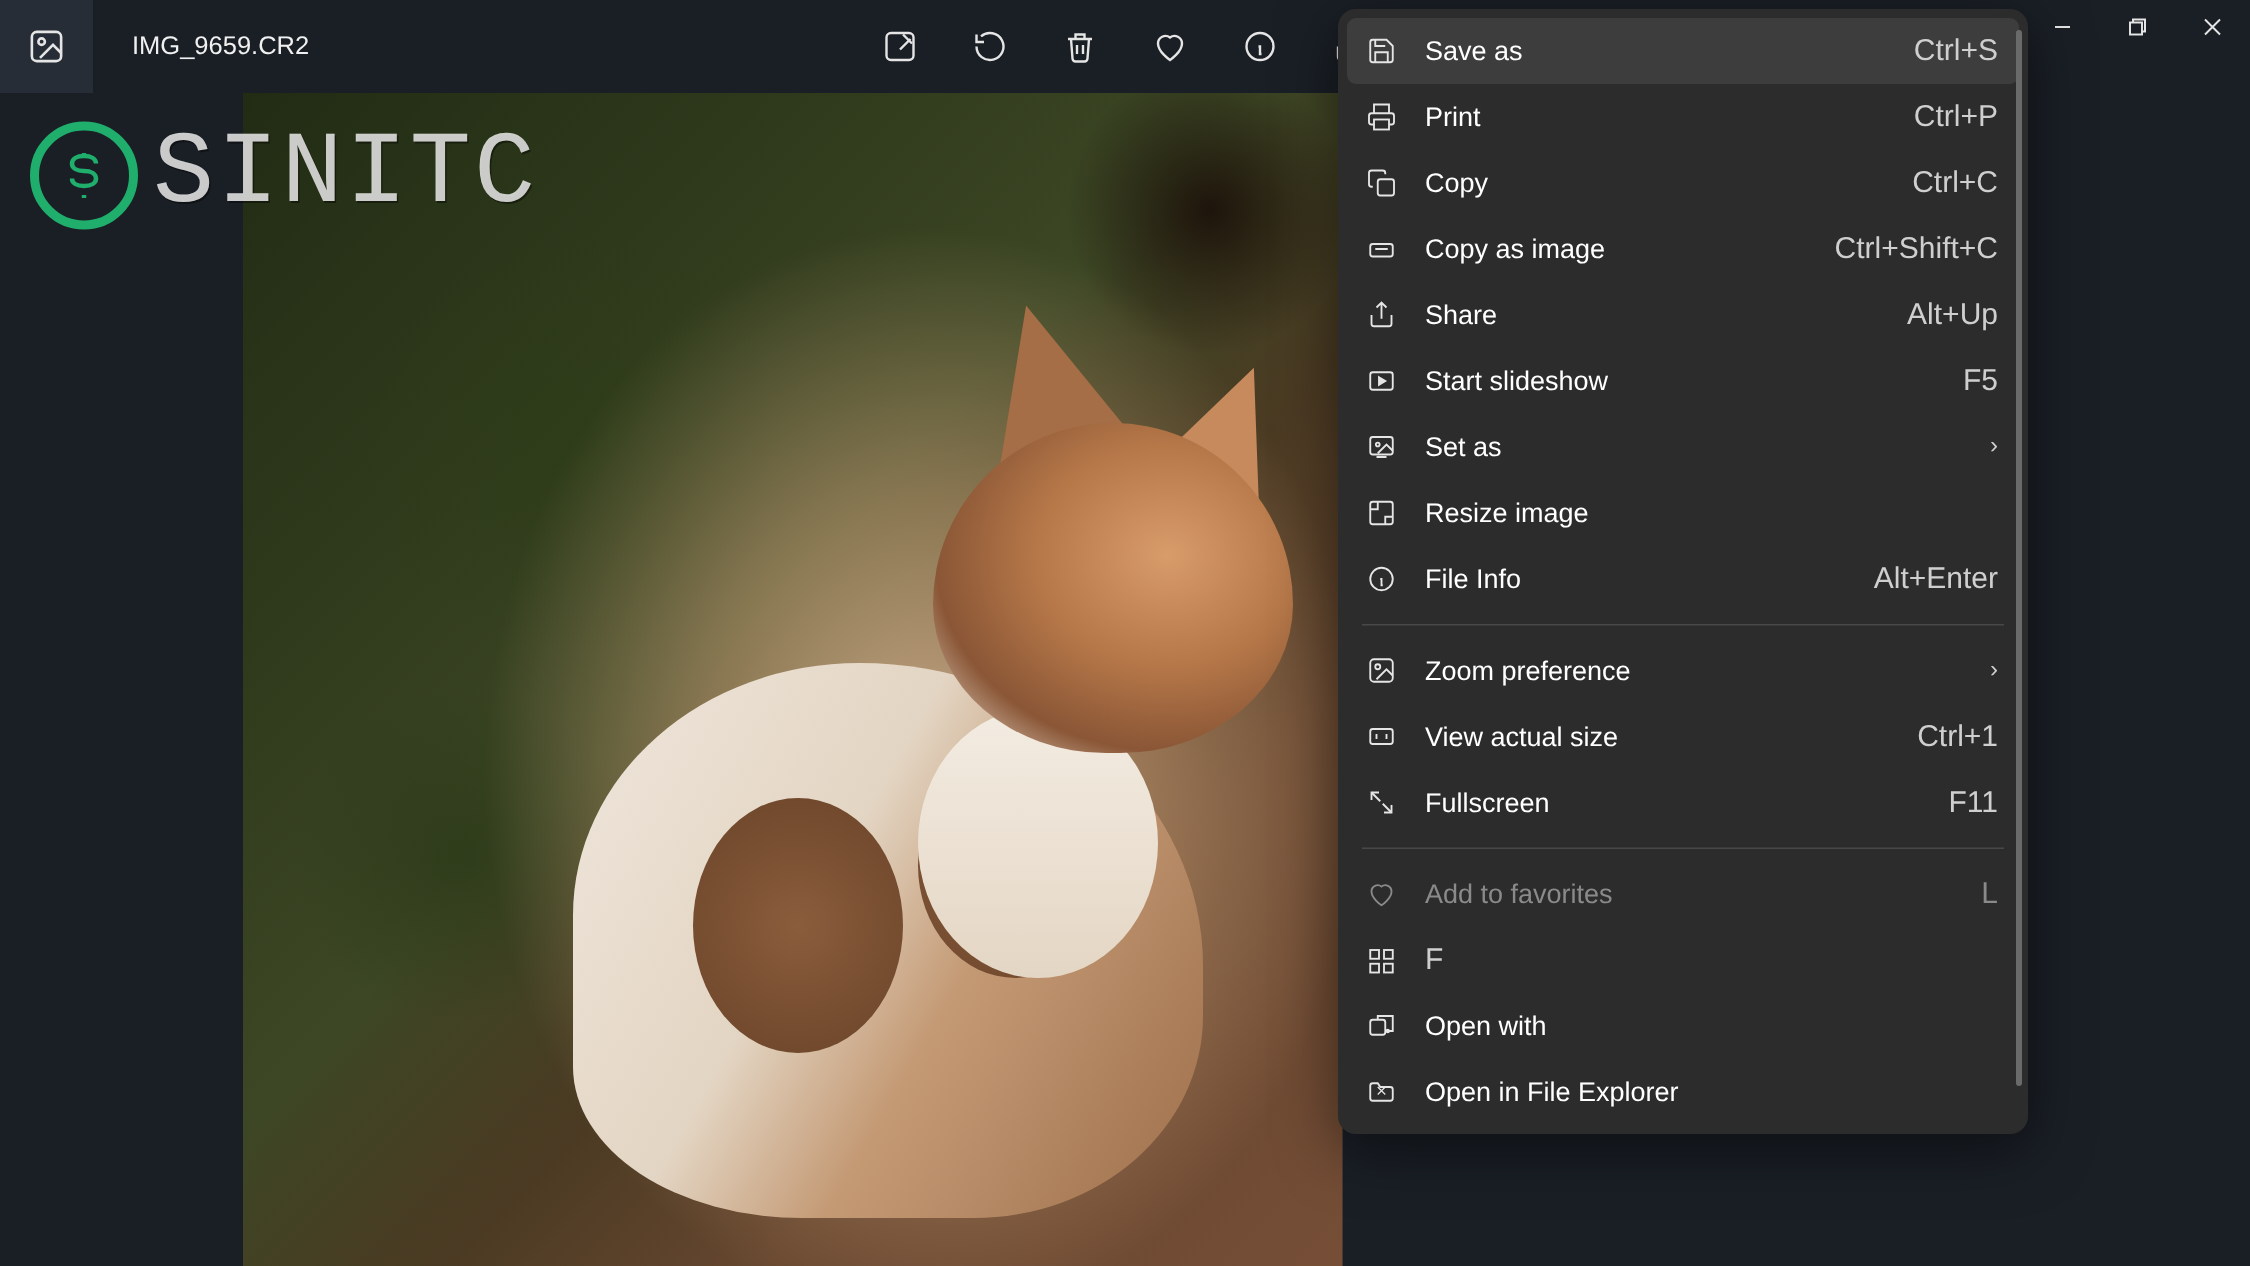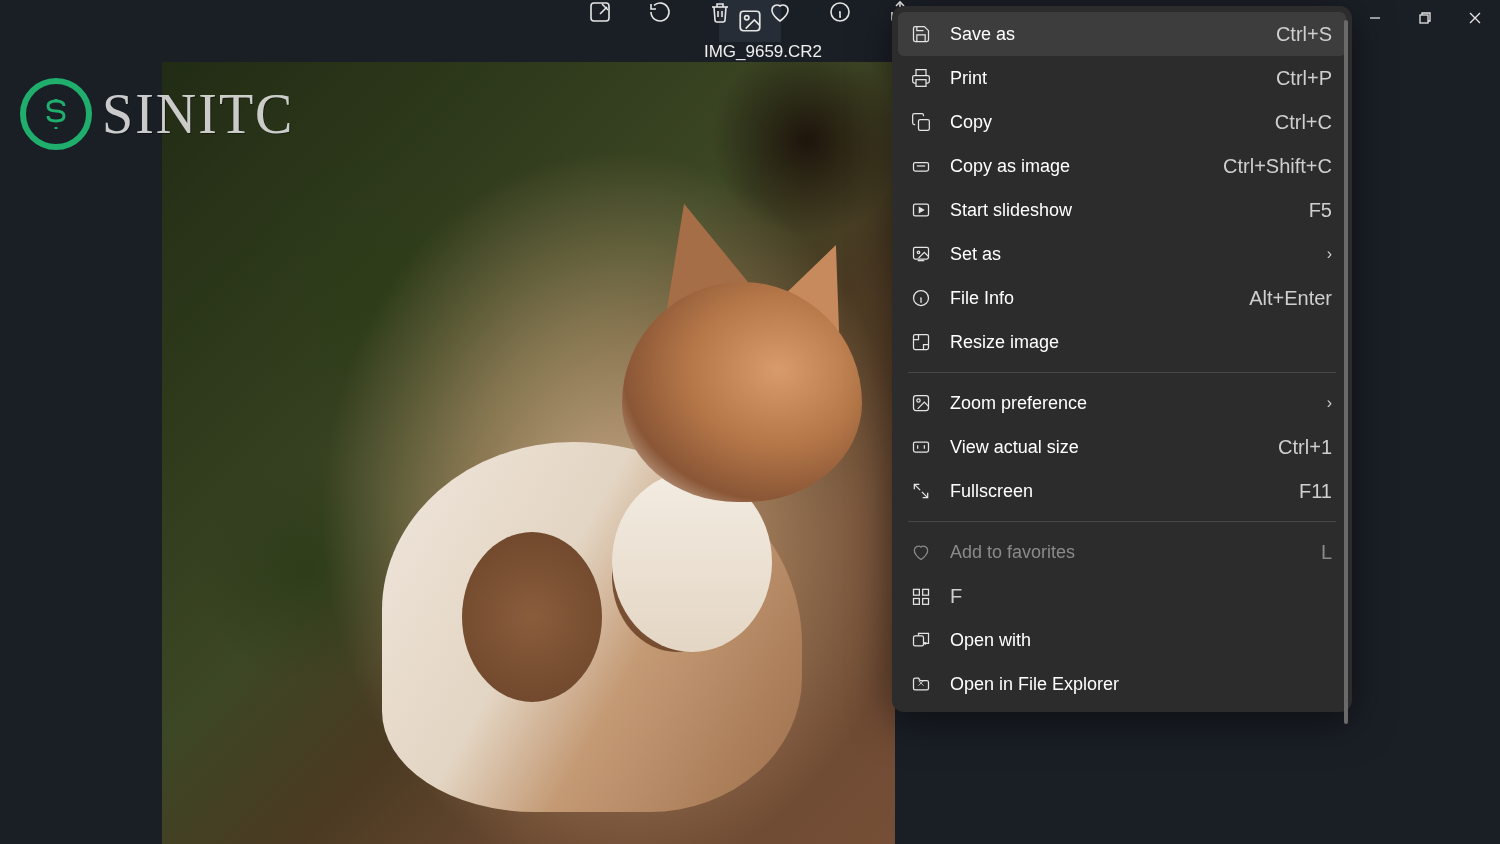--- a/index.html
+++ b/index.html
@@ -10,21 +10,20 @@
   font-family: "Segoe UI", sans-serif;
   color: #ffffff;
   overflow: hidden;
   position: relative;
 }
 .titlebar {
   height: 62px;
   display: flex;
   align-items: center;
   position: relative;
-  flex-direction: column;
 }
 .app-icon-box {
   width: 62px;
   height: 62px;
   background: #272d36;
   display: flex;
   align-items: center;
   justify-content: center;
 }
 .app-icon-box svg { width: 26px; height: 26px; }
@@ -100,24 +99,24 @@
   position: absolute;
   top: 78px; left: 20px;
   display: flex; align-items: center; gap: 10px;
 }
 .watermark-circle {
   width: 72px; height: 72px; border: 6px solid #1fae6c; border-radius: 50%;
   display:flex; align-items:center; justify-content:center;
   color:#1fae6c;
 }
 .watermark-text {
-  font-size: 56px;
+  font-size: 68px;
   font-weight: 400;
   letter-spacing: 2px;
-  font-family: Liberation Serif, serif;
+  font-family: Liberation Mono, monospace;
   color: rgba(235,235,235,0.85);
   text-shadow: 1px 1px 0 rgba(0,0,0,0.4);
 }
 .context-menu {
   position: absolute;
   top: 6px;
   left: 892px;
   width: 460px;
   background: #2c2c2c;
   border-radius: 12px;
@@ -286,20 +285,30 @@
           <rect x="3" y="8" width="18" height="10" rx="2"></rect>
           <path d="M7 12h10"></path>
         </svg>
       </span>
       <span class="label">Copy as image</span>
       <span class="shortcut">Ctrl+Shift+C</span>
     </div>
     <div class="menu-item">
       <span class="micon">
         <svg viewBox="0 0 24 24">
+          <path d="M4 12v7a2 2 0 0 0 2 2h12a2 2 0 0 0 2-2v-7"></path>
+          <path d="M16 6l-4-4-4 4M12 2v13"></path>
+        </svg>
+      </span>
+      <span class="label">Share</span>
+      <span class="shortcut">Alt+Up</span>
+    </div>
+    <div class="menu-item">
+      <span class="micon">
+        <svg viewBox="0 0 24 24">
           <rect x="3" y="5" width="18" height="14" rx="2"></rect>
           <path d="M10 9l5 3-5 3z" fill="#e5e5e5"></path>
         </svg>
       </span>
       <span class="label">Start slideshow</span>
       <span class="shortcut">F5</span>
     </div>
     <div class="menu-item">
       <span class="micon">
         <svg viewBox="0 0 24 24">
@@ -308,35 +317,35 @@
           <path d="M21 15l-5-5-7 7"></path>
           <path d="M8 20h8"></path>
         </svg>
       </span>
       <span class="label">Set as</span>
       <span class="chevron">›</span>
     </div>
     <div class="menu-item">
       <span class="micon">
         <svg viewBox="0 0 24 24">
+          <rect x="3" y="3" width="18" height="18" rx="2"></rect>
+          <path d="M9 3v6H3M15 21v-6h6"></path>
+        </svg>
+      </span>
+      <span class="label">Resize image</span>
+    </div>
+    <div class="menu-item">
+      <span class="micon">
+        <svg viewBox="0 0 24 24">
           <circle cx="12" cy="12" r="9"></circle>
           <path d="M12 8h.01M11 12h1v5h1"></path>
         </svg>
       </span>
       <span class="label">File Info</span>
       <span class="shortcut">Alt+Enter</span>
-    </div>
-    <div class="menu-item">
-      <span class="micon">
-        <svg viewBox="0 0 24 24">
-          <rect x="3" y="3" width="18" height="18" rx="2"></rect>
-          <path d="M9 3v6H3M15 21v-6h6"></path>
-        </svg>
-      </span>
-      <span class="label">Resize image</span>
     </div>
     <div class="menu-divider"></div>
     <div class="menu-item">
       <span class="micon">
         <svg viewBox="0 0 24 24">
           <rect x="3" y="3" width="18" height="18" rx="3"></rect>
           <circle cx="9" cy="9" r="2"></circle>
           <path d="M21 16l-5-5-8 8"></path>
         </svg>
       </span>

